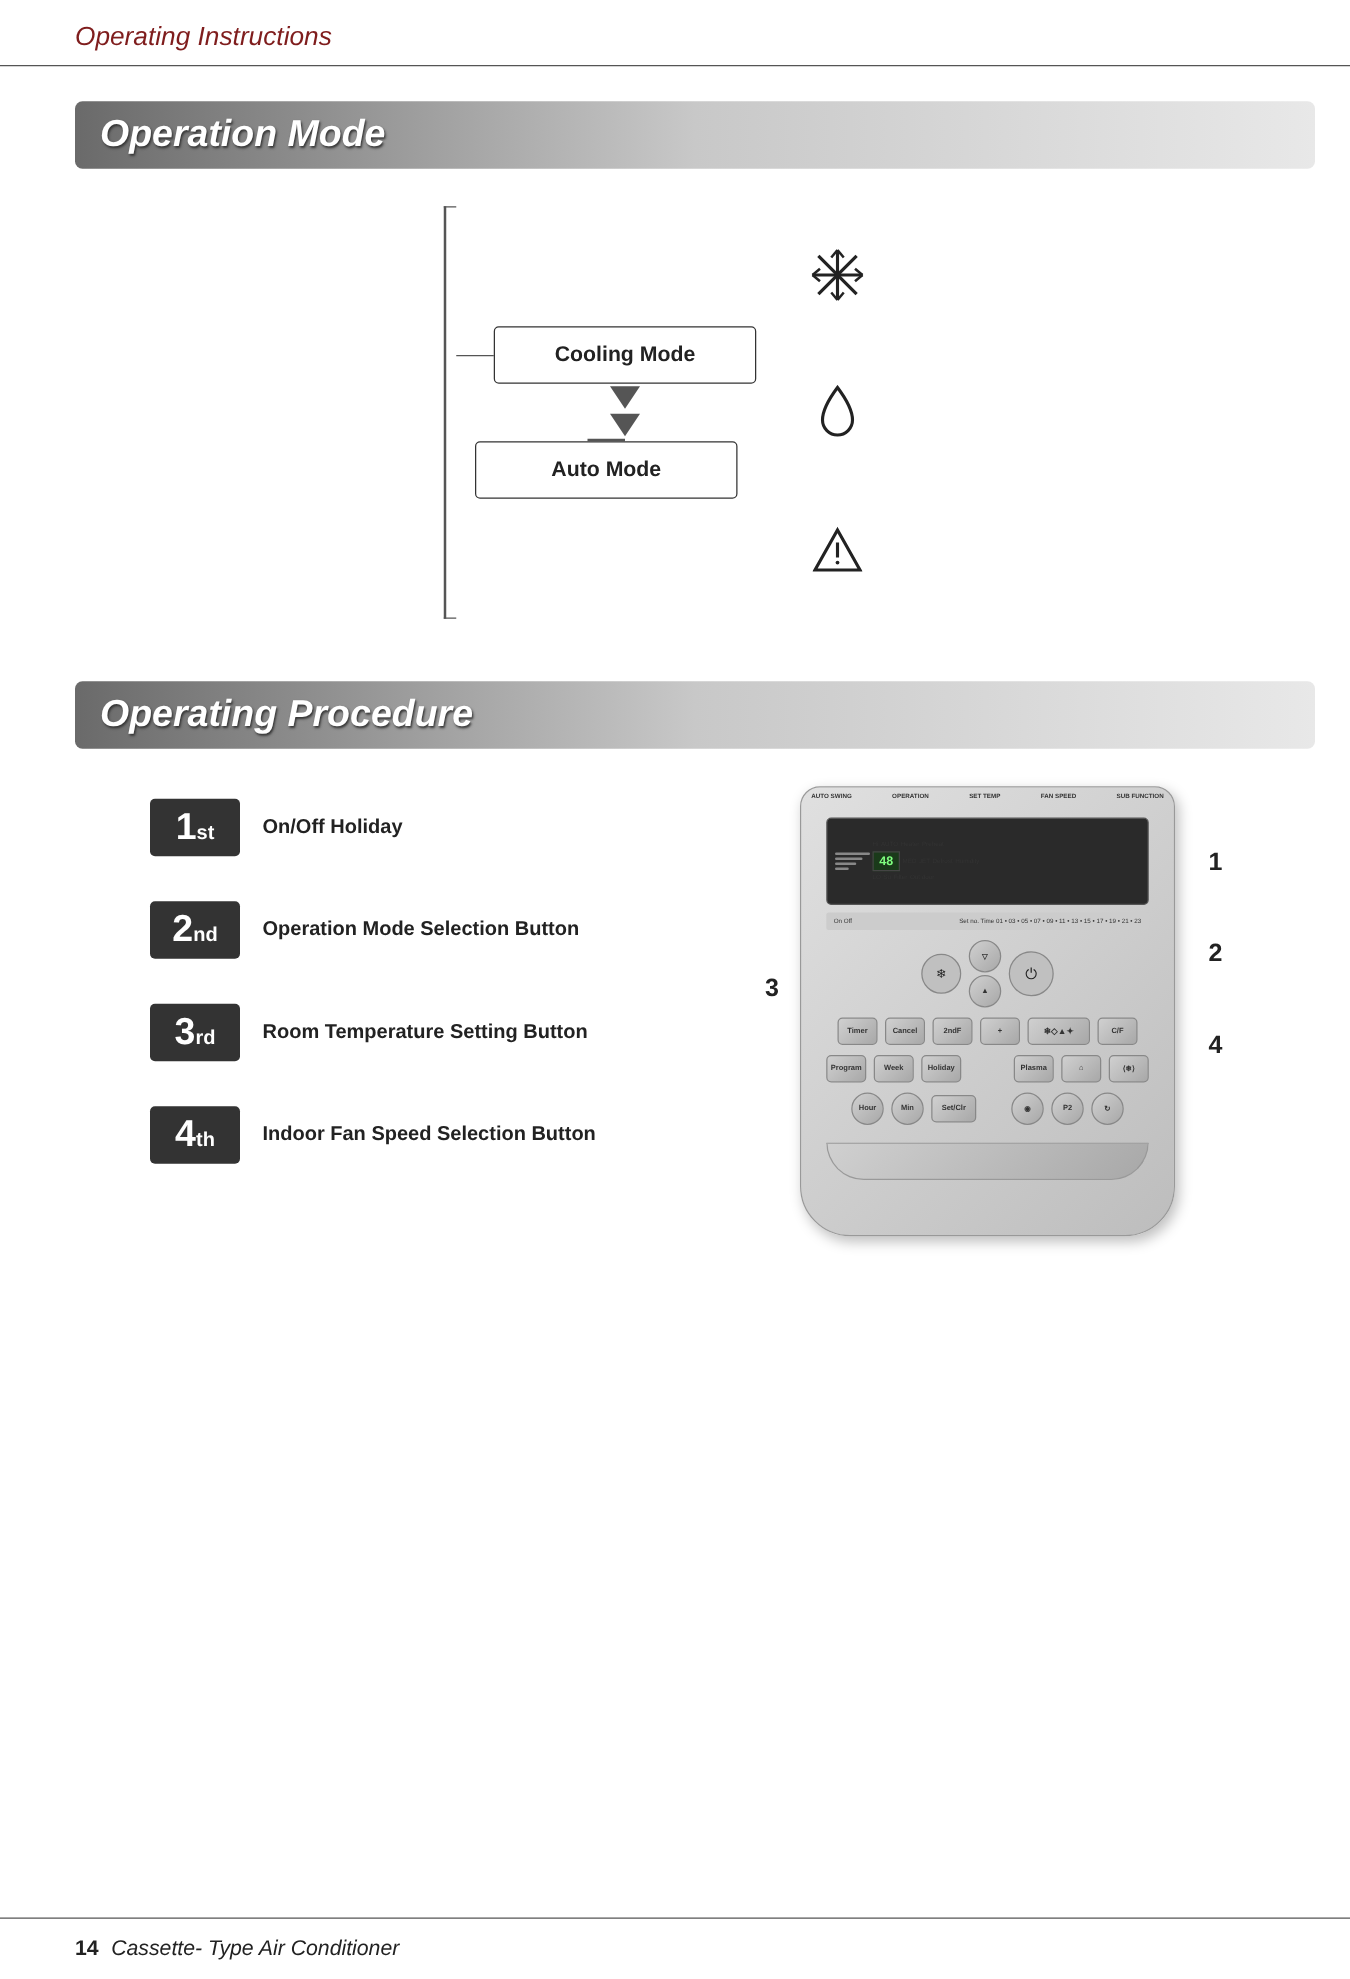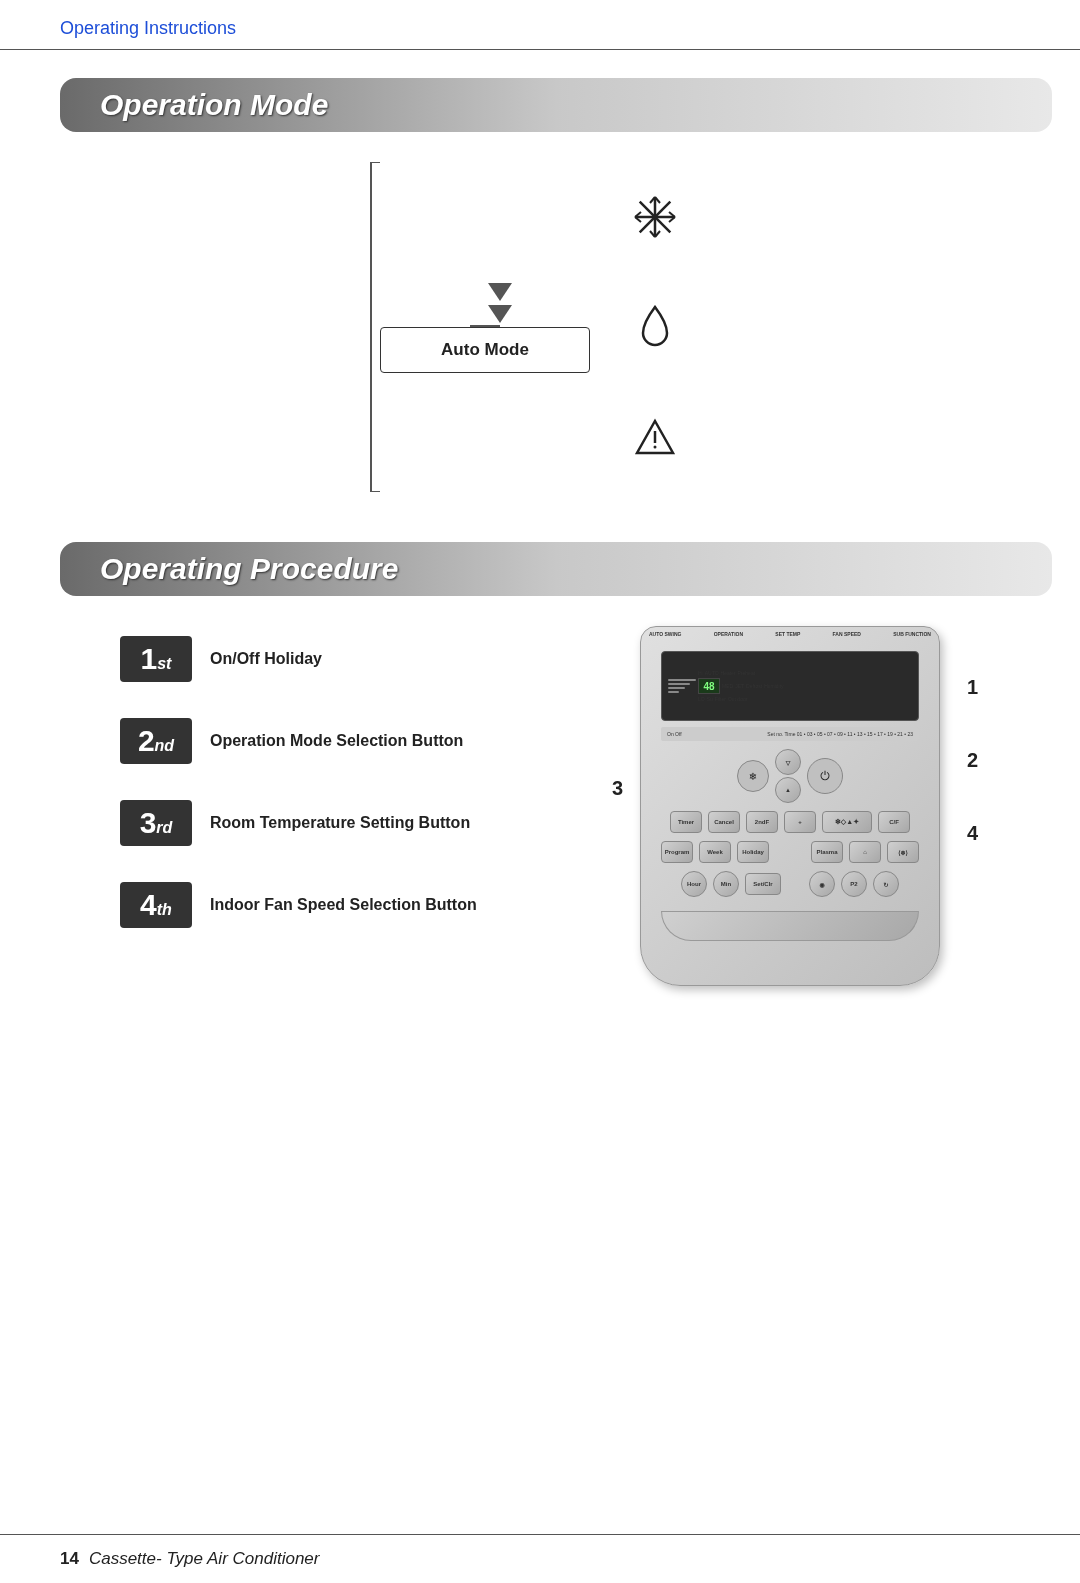--- a/index.html
+++ b/index.html
@@ -11,30 +11,31 @@
       color: #222;
       position: relative;
     }
 
     
     .page-header {
       padding: 18px 60px 10px 60px;
       border-bottom: 1.5px solid #555;
     }
     .page-header-title {
-      font-size: 18px;
-      color: #1d4ed8;
+      font-style: italic;
+      font-size: 21px;
+      color: #7f1d1d;
     }
 
     
     .section-title-bar {
       margin: 28px 28px 0 60px;
       background: linear-gradient(to right, #6a6a6a, #c8c8c8, #e8e8e8);
-      border-radius: 16px;
-      padding: 10px 40px;
+      border-radius: 6px;
+      padding: 10px 20px;
     }
     .section-title-bar span {
       font-size: 30px;
       font-weight: bold;
       font-style: italic;
       color: #fff;
       text-shadow: 1px 1px 2px #333;
     }
 
     
@@ -157,21 +158,21 @@
       font-weight: bold;
       min-width: 72px;
       text-align: center;
       display: flex;
       align-items: baseline;
       justify-content: center;
       gap: 0;
       flex-shrink: 0;
     }
     .step-badge .big { font-size: 30px; font-weight: bold; }
-    .step-badge .small { font-size: 16px; font-weight: bold; margin-top: 4px; font-style: italic; }
+    .step-badge .small { font-size: 16px; font-weight: bold; margin-top: 4px; }
 
     .step-label {
       font-size: 16px;
       font-weight: bold;
       color: #222;
     }
 
     
     .remote-col {
       width: 340px;
@@ -304,20 +305,28 @@
   <div class="mode-flow">
 
     <div class="bracket-container">
       <div class="bracket-line-vert"></div>
       <div class="bracket-line-top"></div>
       <div class="bracket-line-bottom"></div>
     </div>
 
     <div class="mode-boxes">
 
+      <div style="display:flex;flex-direction:row;align-items:center;">
+        <div style="width:30px;height:1.5px;background:#555;"></div>
+        <div style="display:flex;flex-direction:column;align-items:center;">
+          <div class="mode-box">
+            <span>Cooling Mode</span>
+          </div>
+        </div>
+      </div>
 
       <div style="display:flex;flex-direction:row;align-items:center;margin-left:30px;">
         <div class="arrow-down-bold"></div>
       </div>
 
 
       <div style="display:flex;flex-direction:row;align-items:center;margin-left:30px;">
         <div class="arrow-down-bold"></div>
       </div>
 

